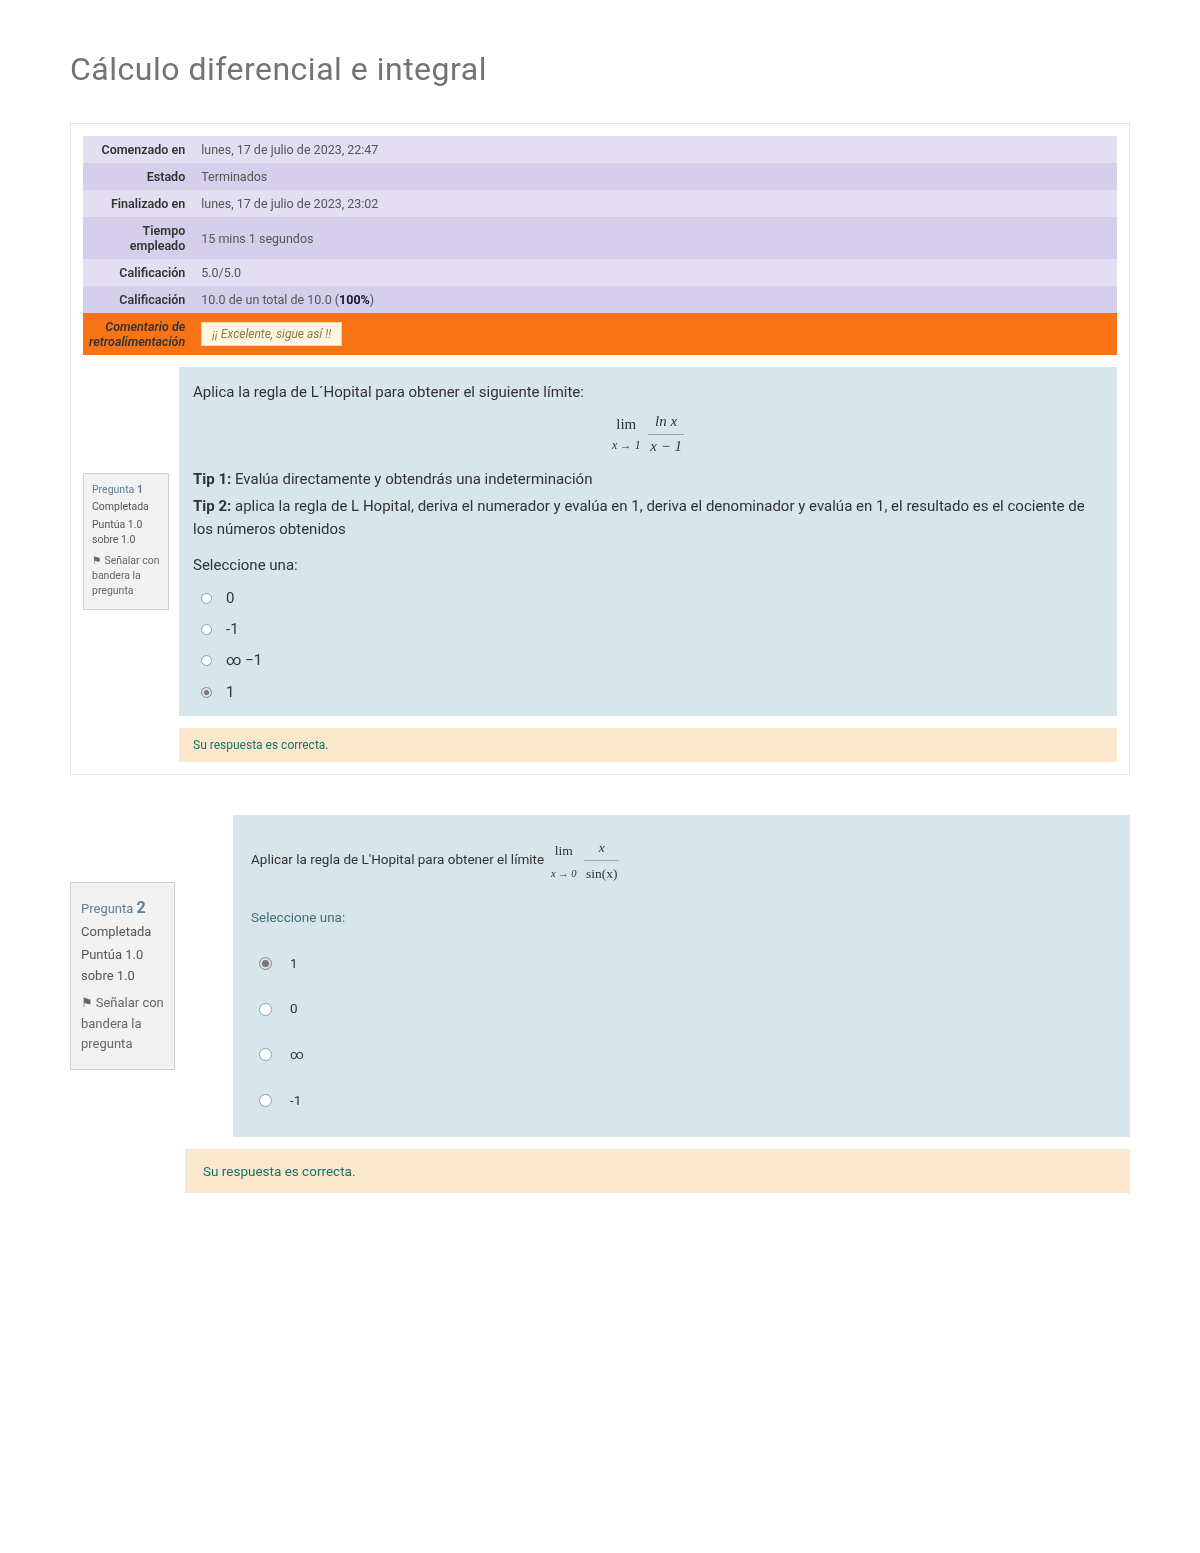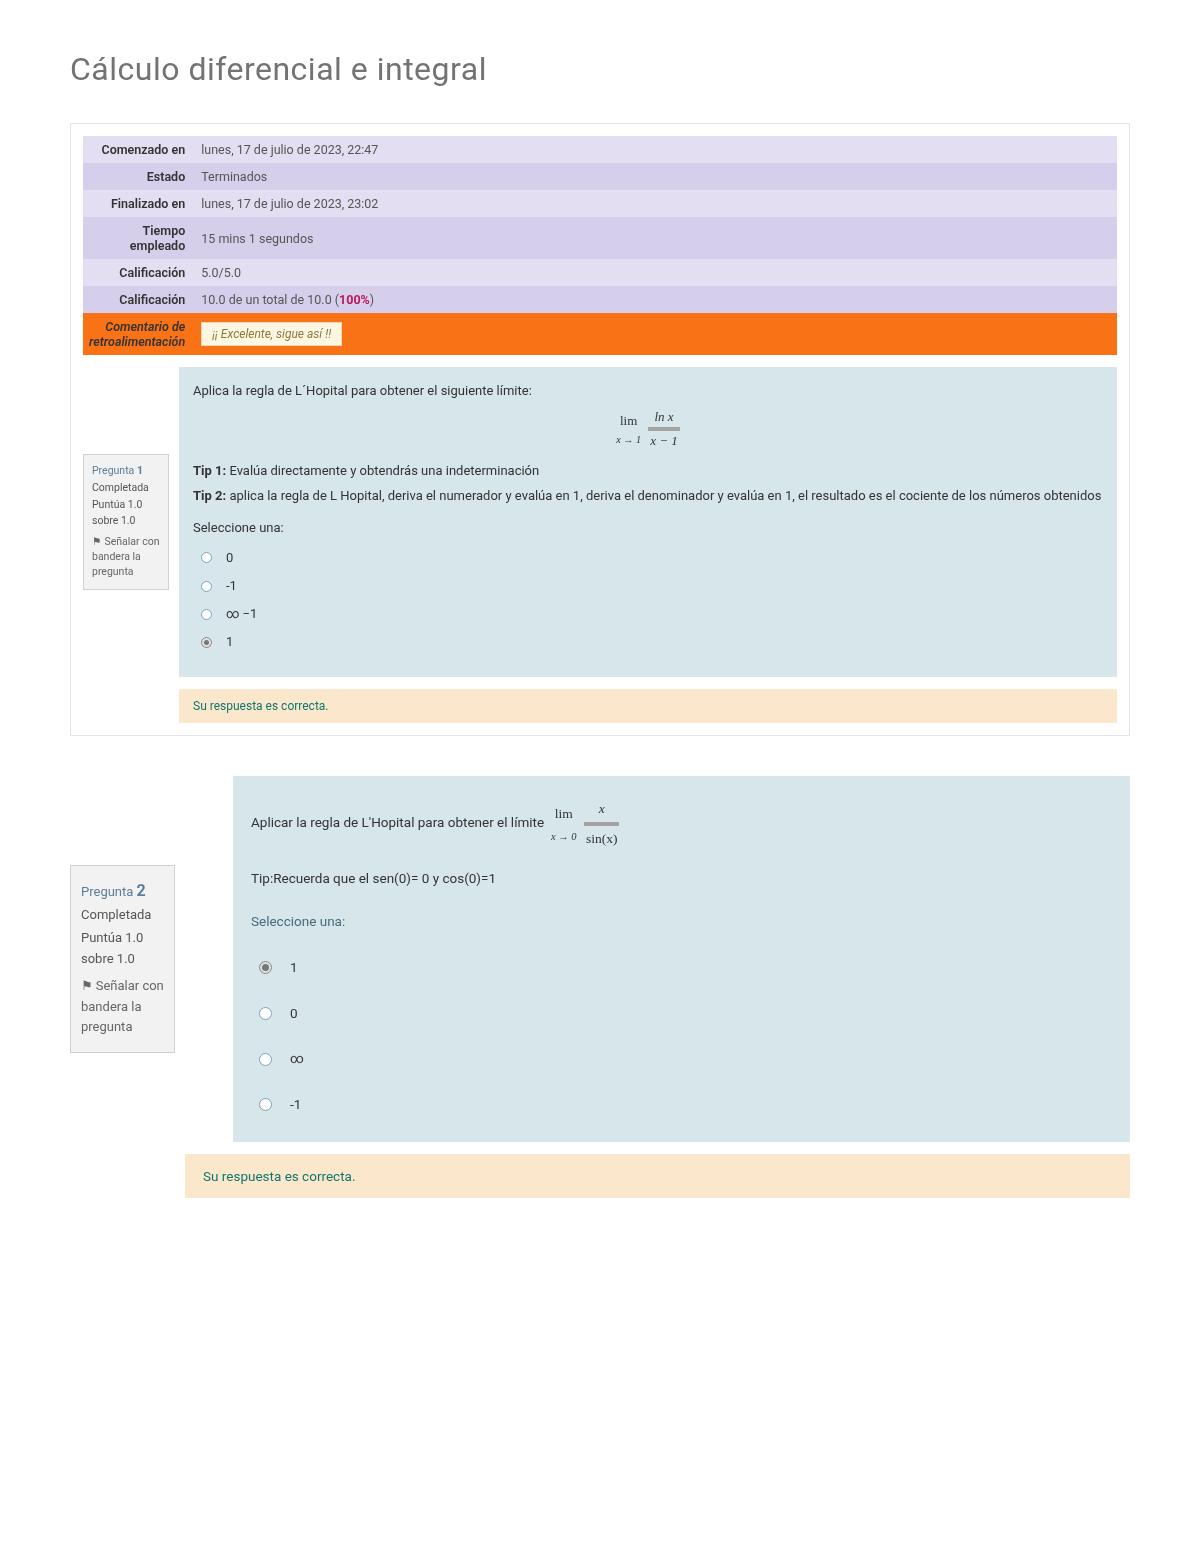--- a/index.html
+++ b/index.html
@@ -40,21 +40,21 @@
     vertical-align: middle;
     color: #333;
     font-size: 12.5px;
   }
   .summary-table td {
     padding: 6px 8px;
     vertical-align: middle;
     font-size: 12.5px;
     color: #555;
   }
-  .summary-table .grade strong { font-weight: 700; color: #be185d;}
+  .summary-table .grade strong { font-weight: 700; color: #0f172a;}
   .feedback-box {
     display: inline-block;
     border: 1px solid #e6d9b8;
     background: #fdf6e3;
     padding: 4px 10px;
     color: #8a7a3f;
     font-size: 12px;
   }
 
   .question-block {
@@ -84,40 +84,40 @@
   .qinfo .qtitle .num { font-weight: 700; }
   .qinfo.standalone .qtitle .num { font-size: 16px; }
   .qinfo .small { font-size: inherit; margin-top: 2px; }
   .flag-link { color: #666; display: block; margin-top: 6px; }
   .flag-link .flag-icon { margin-right: 3px; display: inline-block; }
 
   .qcontent {
     flex: 1;
     margin-left: 10px;
     background: #d6e6ea;
-    padding: 14px 14px 21px 14px;
-    font-size: 13px;
+    padding: 14px 14px 8px 14px;
+    font-size: 15px;
     color: #333;
     line-height: 1.55;
   }
   .qcontent.standalone {
     font-size: 13.5px;
     padding: 20px 18px 14px 18px;
     line-height: 1.9;
   }
   .formula-wrap { text-align: center; margin: 6px 0 10px 0; }
   .formula {
     display: inline-block;
     font-family: "Cambria Math", "Times New Roman", serif;
   }
   .fl-lim { display: inline-block; vertical-align: middle; text-align: center; margin-right: 4px;}
   .fl-lim .top { display:block; }
   .fl-lim .bot { display:block; font-size: 0.78em; }
   .frac { display: inline-block; vertical-align: middle; text-align: center; }
-  .frac .num { display:block; border-bottom: 4px solid #a3a3a3; padding: 0 2px;}
+  .frac .num { display:block; border-bottom: 1px solid #a3a3a3; padding: 0 2px;}
   .frac .den { display:block; padding: 0 2px;}
   .ital { font-style: italic; }
 
   .tip { margin-top: 4px; }
   .tip strong { font-weight: 700; }
   .select-label { margin-top: 12px; display:block; }
   .qcontent.standalone .select-label { color: #4a6b7a; margin-top: 18px; }
 
   .options { margin-top: 6px; }
   .options.standalone { margin-top: 10px; }
@@ -247,21 +247,20 @@
     </a>
   </div>
   <div class="qcontent standalone">
     <div>
       <span>Aplicar la regla de L'Hopital para obtener el límite</span>&nbsp;
       <span class="formula">
         <span class="fl-lim"><span class="top">lim</span><span class="bot ital">x → 0</span></span>
         <span class="frac"><span class="num ital">x</span><span class="den">sin(x)</span></span>
       </span>
     </div>
-    <div style="margin-top:14px">Tip:Recuerda que el sen(0)= 0 y cos(0)=1</div>
     <span class="select-label">Seleccione una:</span>
     <div class="options standalone" id="q2-options">
         <div class="opt">
           <span class="radio checked"></span>
           <span class="opt-label">1</span>
         </div>
         <div class="opt">
           <span class="radio"></span>
           <span class="opt-label">0</span>
         </div>

